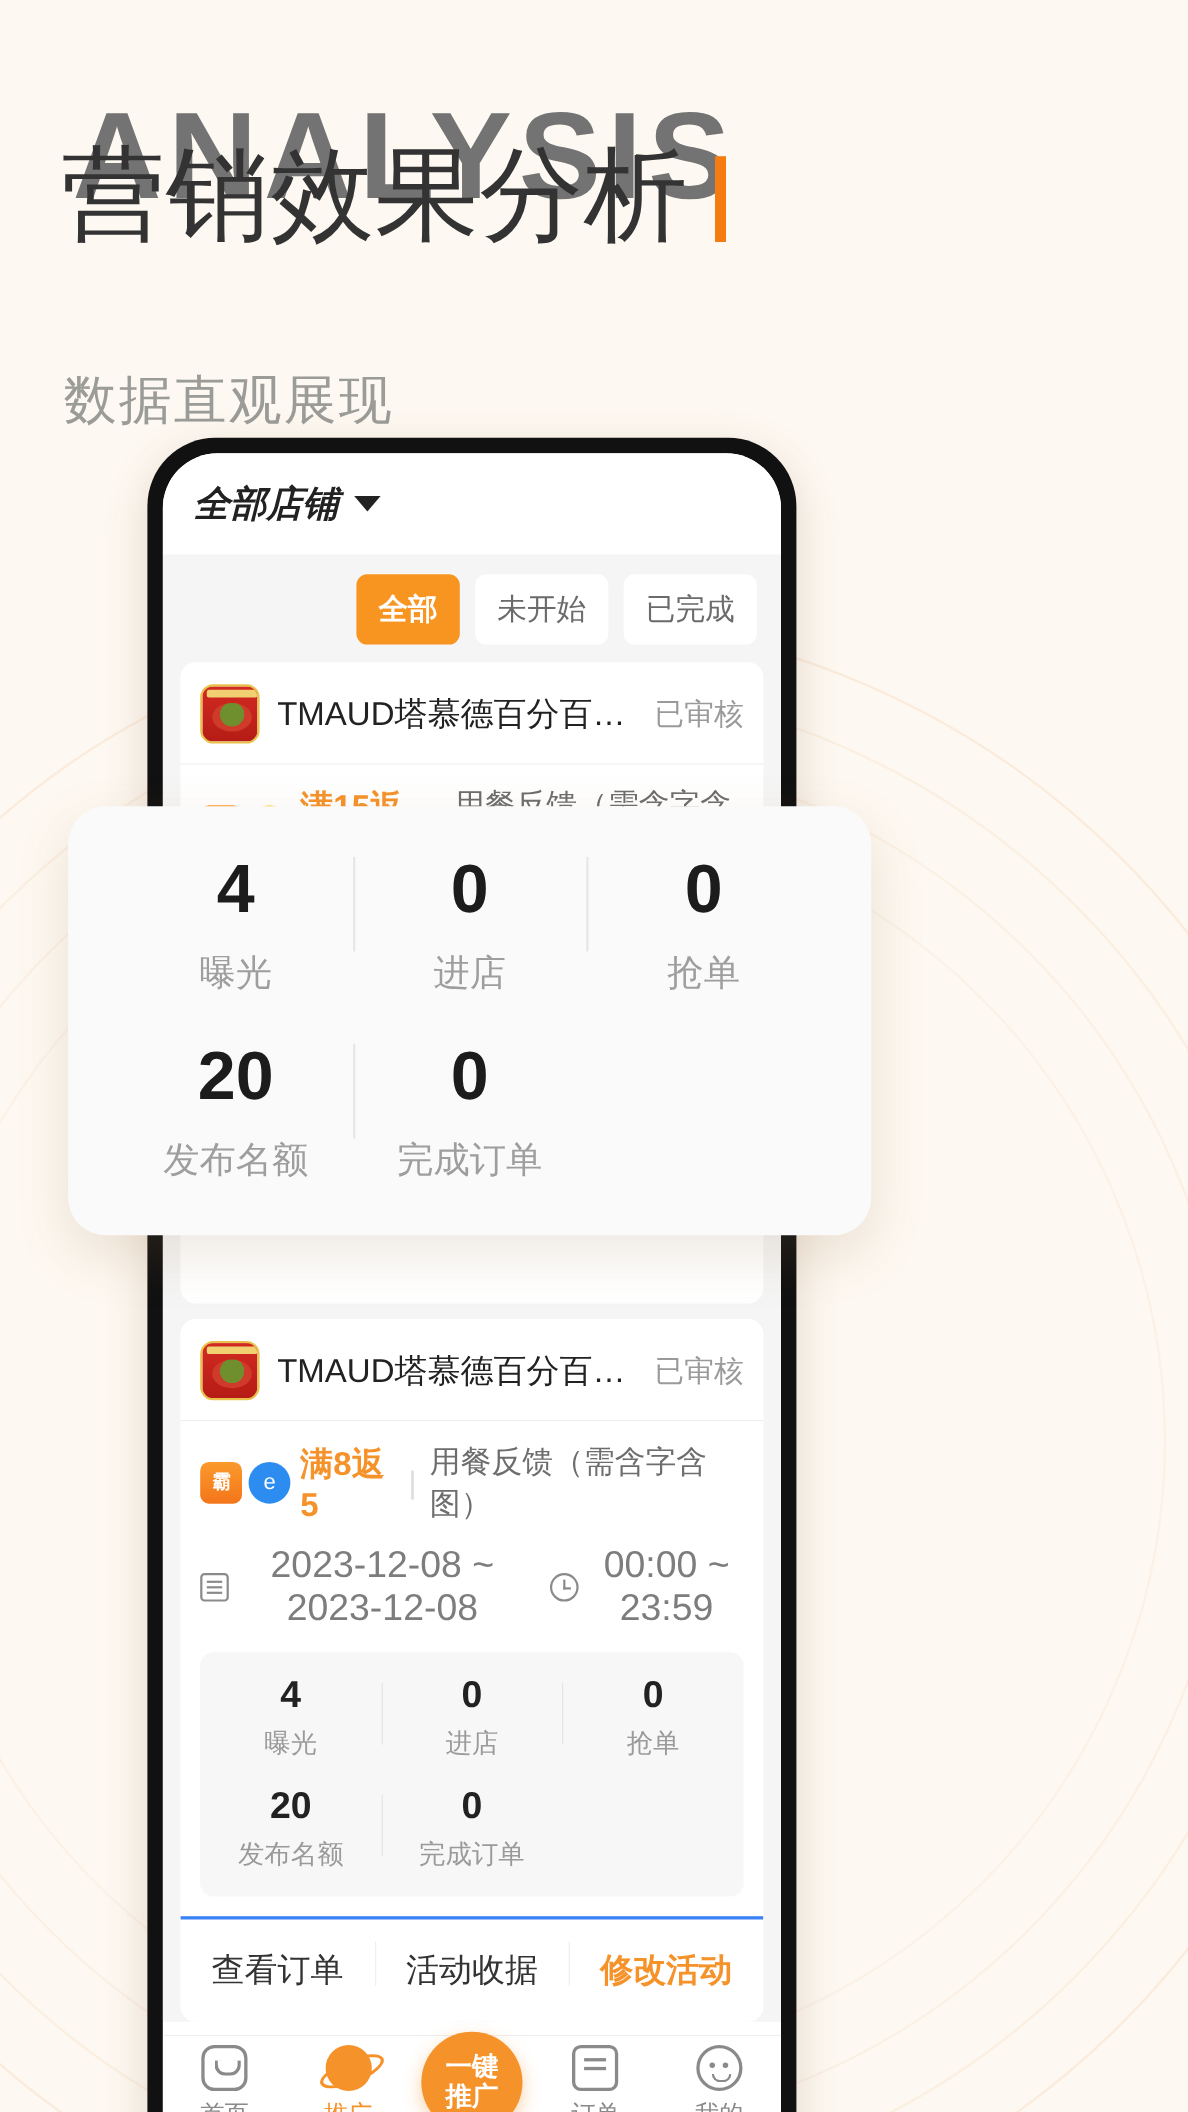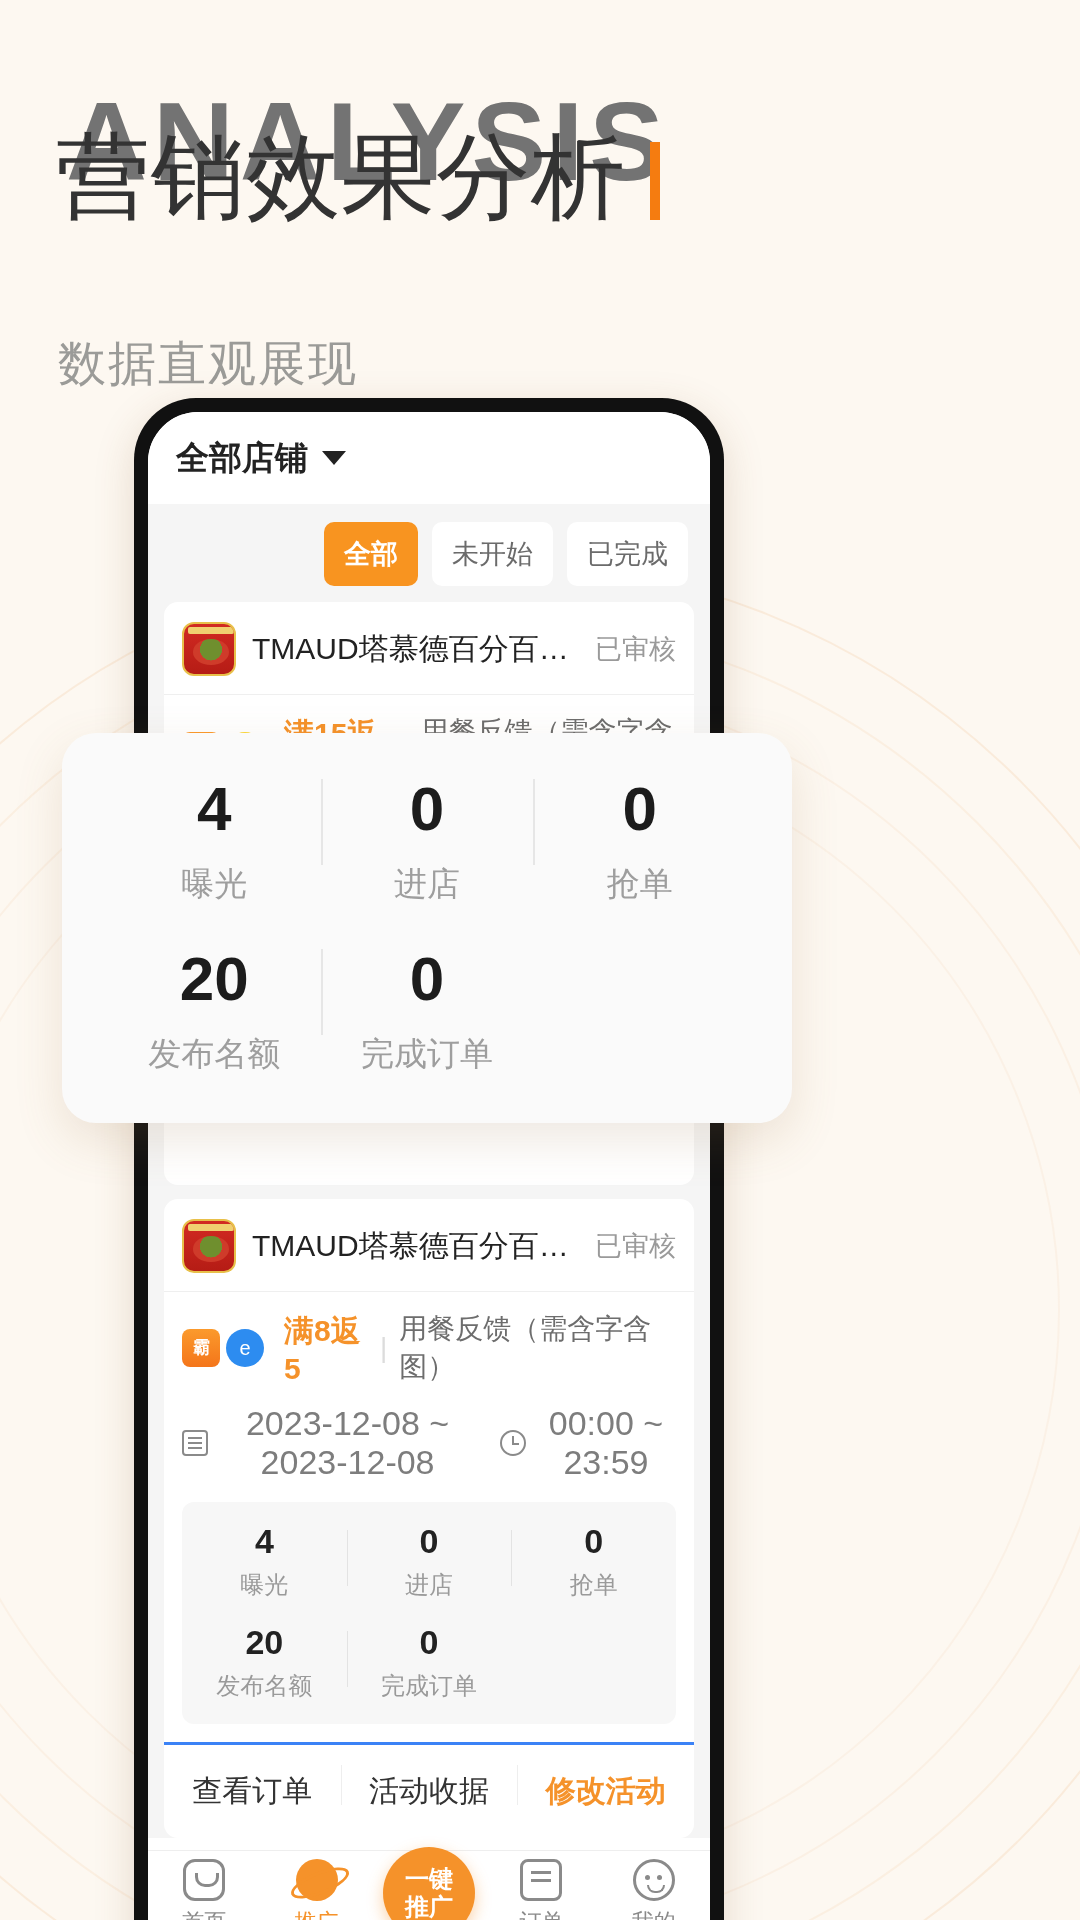--- a/index.html
+++ b/index.html
@@ -65,21 +65,21 @@
     border-radius: 50px 50px 0 0;
     overflow: hidden;
     position: relative;
   }
 
   
   .store-bar {
     height: 92px; display: flex; align-items: center;
     padding: 0 28px; background: #ffffff;
   }
-  .store-bar .name { font-size: 33px; font-weight: 700; color: #222; }
+  .store-bar .name { font-size: 33px; font-weight: 700; color: #222; font-style: italic; }
   .store-bar .caret {
     margin-left: 14px;
     width: 0; height: 0;
     border-left: 12px solid transparent;
     border-right: 12px solid transparent;
     border-top: 14px solid #222;
   }
 
   
   .tabs {
@@ -146,21 +146,21 @@
   }
   .badge-circ {
     width: 38px; height: 38px; border-radius: 50%;
     margin-left: 6px; flex: 0 0 auto;
     display: flex; align-items: center; justify-content: center;
     font-size: 20px; color: #ffffff;
   }
   .badge-circ.yellow { background: #fbd83a; color: #8a6a00; }
   .badge-circ.blue { background: #2d8cf0; }
   .promo-amount {
-    margin-left: 20px; color: #f5922a; font-weight: 700; font-size: 30px;
+    margin-left: 9px; color: #f5922a; font-weight: 700; font-size: 30px;
   }
   .promo-sep { margin: 0 12px; color: #dcdcdc; }
   .promo-desc { color: #6d6d6d; font-size: 28px; }
 
   .meta-row {
     display: flex; align-items: center;
     padding: 12px 18px 20px 18px;
     font-size: 34px; color: #7d7d7d; text-align: center;
   }
   .ico {

